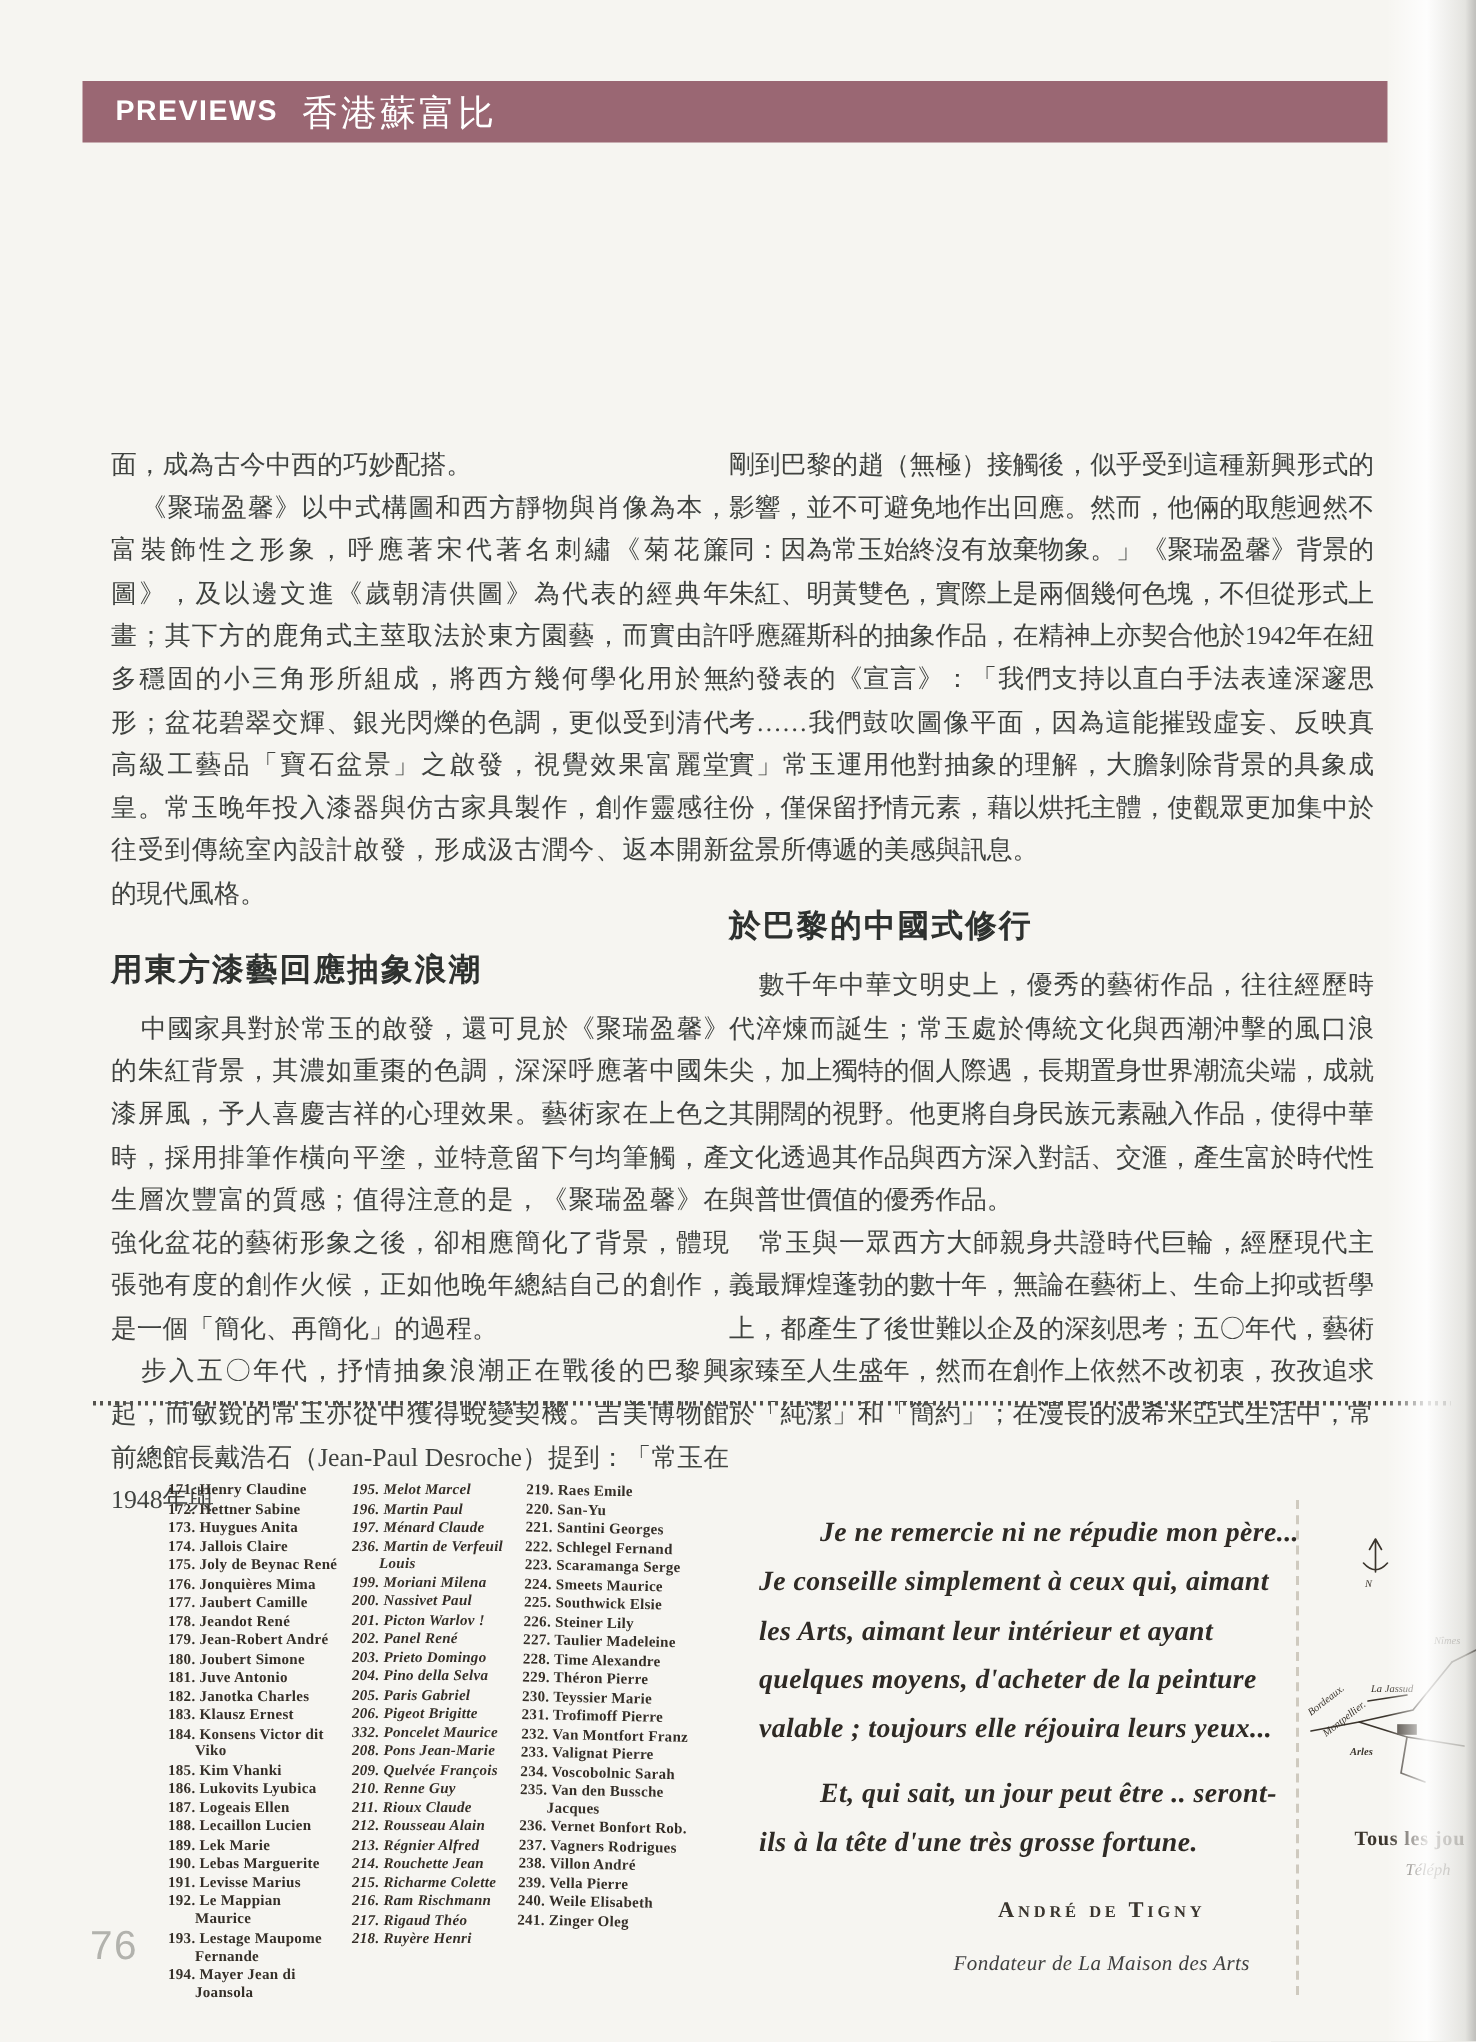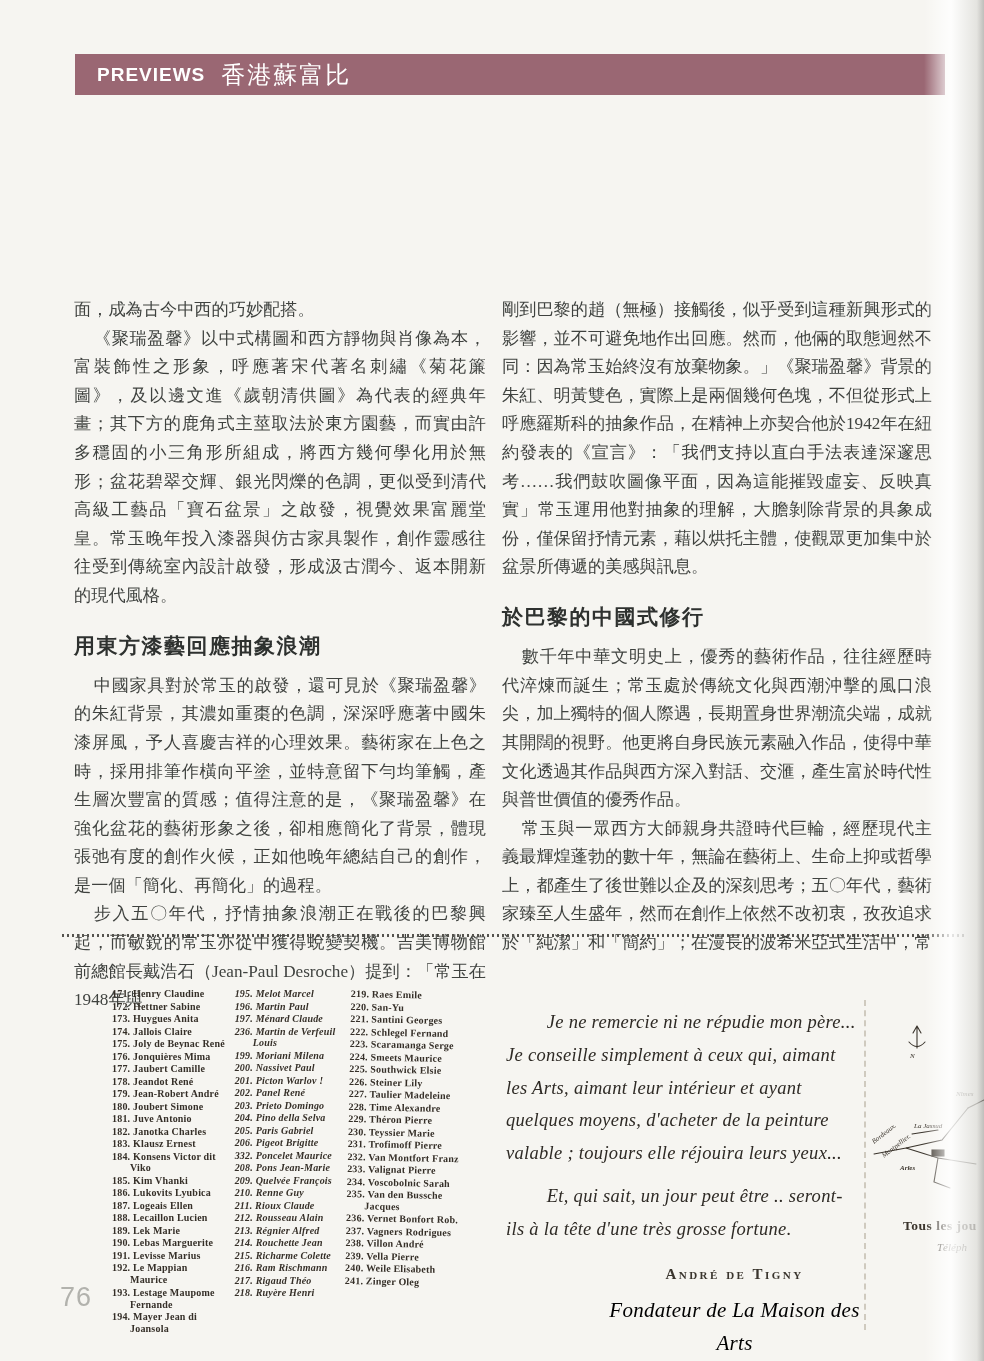--- a/index.html
+++ b/index.html
@@ -20,32 +20,31 @@
       rgba(255,255,255,0.85) 45%,
       rgba(222,222,218,0.75) 88%,
       rgba(150,150,147,0.55) 99%);
     z-index:6;pointer-events:none;
   }
   .header-bar{
     position:absolute;left:55px;top:54px;width:870px;height:41px;
     display:flex;align-items:center;
     padding-left:22px;box-sizing:border-box;
     z-index:2;
-    margin-left:20px;
   }
   .header-label{
     font-family:"Liberation Sans","DejaVu Sans",sans-serif;
     font-weight:bold;font-size:19px;letter-spacing:1px;color:#ffffff;
   }
   .header-title{
     font-size:24px;color:#ffffff;margin-left:16px;letter-spacing:2px;
   }
   .columns{
     position:absolute;left:74px;top:296px;width:858px;
-    display:flex;gap:16px;
+    display:flex;
   }
   .col{font-size:17.2px;line-height:28.6px;text-align:justify;}
   .col-left{width:412px;}
   .col-right{width:430px;}
   .col p{margin:0;}
   .col p.indent{text-indent:1.15em;}
   .section-heading{
     font-size:21px;font-weight:bold;color:#2e312f;
     letter-spacing:1.5px;line-height:1.2;
     margin:23px 0 13px 0;
@@ -71,31 +70,31 @@
     position:absolute;left:864px;top:1000px;height:330px;width:0;
     border-left:2px dashed #cfcabf;z-index:1;
   }
   .quote-block{
     position:absolute;left:506px;top:1006px;width:362px;
     font-style:italic;color:#2e2a25;
     font-size:18.5px;line-height:32.8px;
     letter-spacing:0.3px;
   }
   .quote-para{margin:0 0 10px 0;}
-  .quote-line{white-space:nowrap;}
+  .quote-line{white-space:nowrap;font-weight:bold;}
   .quote-para .quote-line:first-child{padding-left:2.2em;}
   .signature{
     margin-top:12px;text-align:center;padding-left:95px;
   }
   .signature-name{
     font-style:normal;font-variant:small-caps;
     font-size:15px;letter-spacing:2.5px;color:#3a352e;font-weight:bold;
   }
   .signature-title{
-    font-size:21px;margin-top:4px;color:#000000;
+    font-size:14px;margin-top:4px;color:#404040;
   }
   .map-sketch{
     position:absolute;left:872px;top:1012px;width:112px;height:230px;z-index:2;
   }
   .partial-text1{
     position:absolute;left:903px;top:1218px;
     font-weight:bold;font-size:13.5px;color:#3a342c;letter-spacing:0.5px;
     white-space:nowrap;z-index:2;
   }
   .partial-text2{

